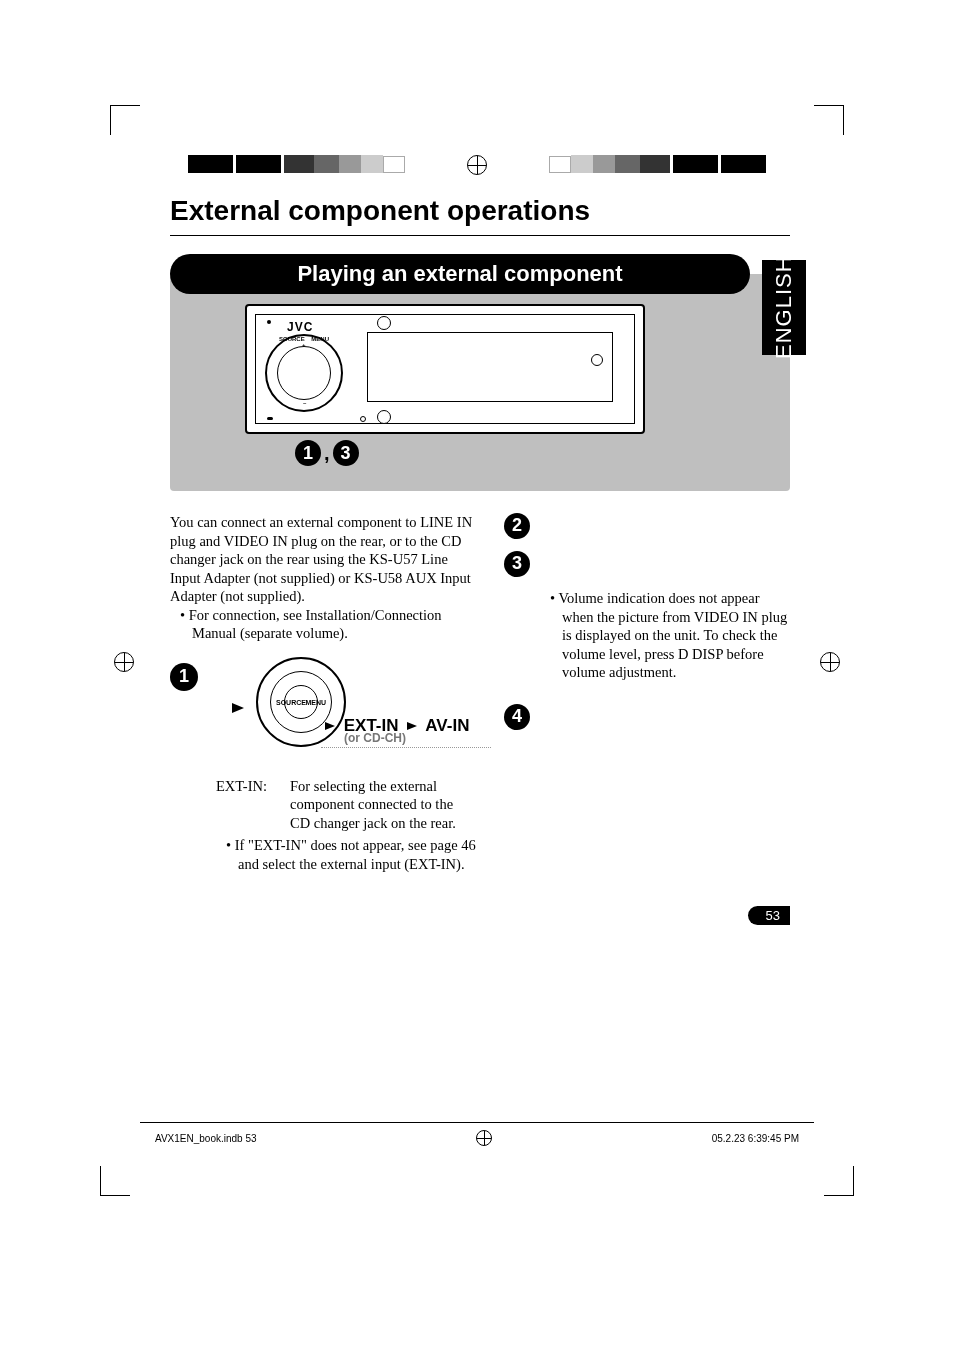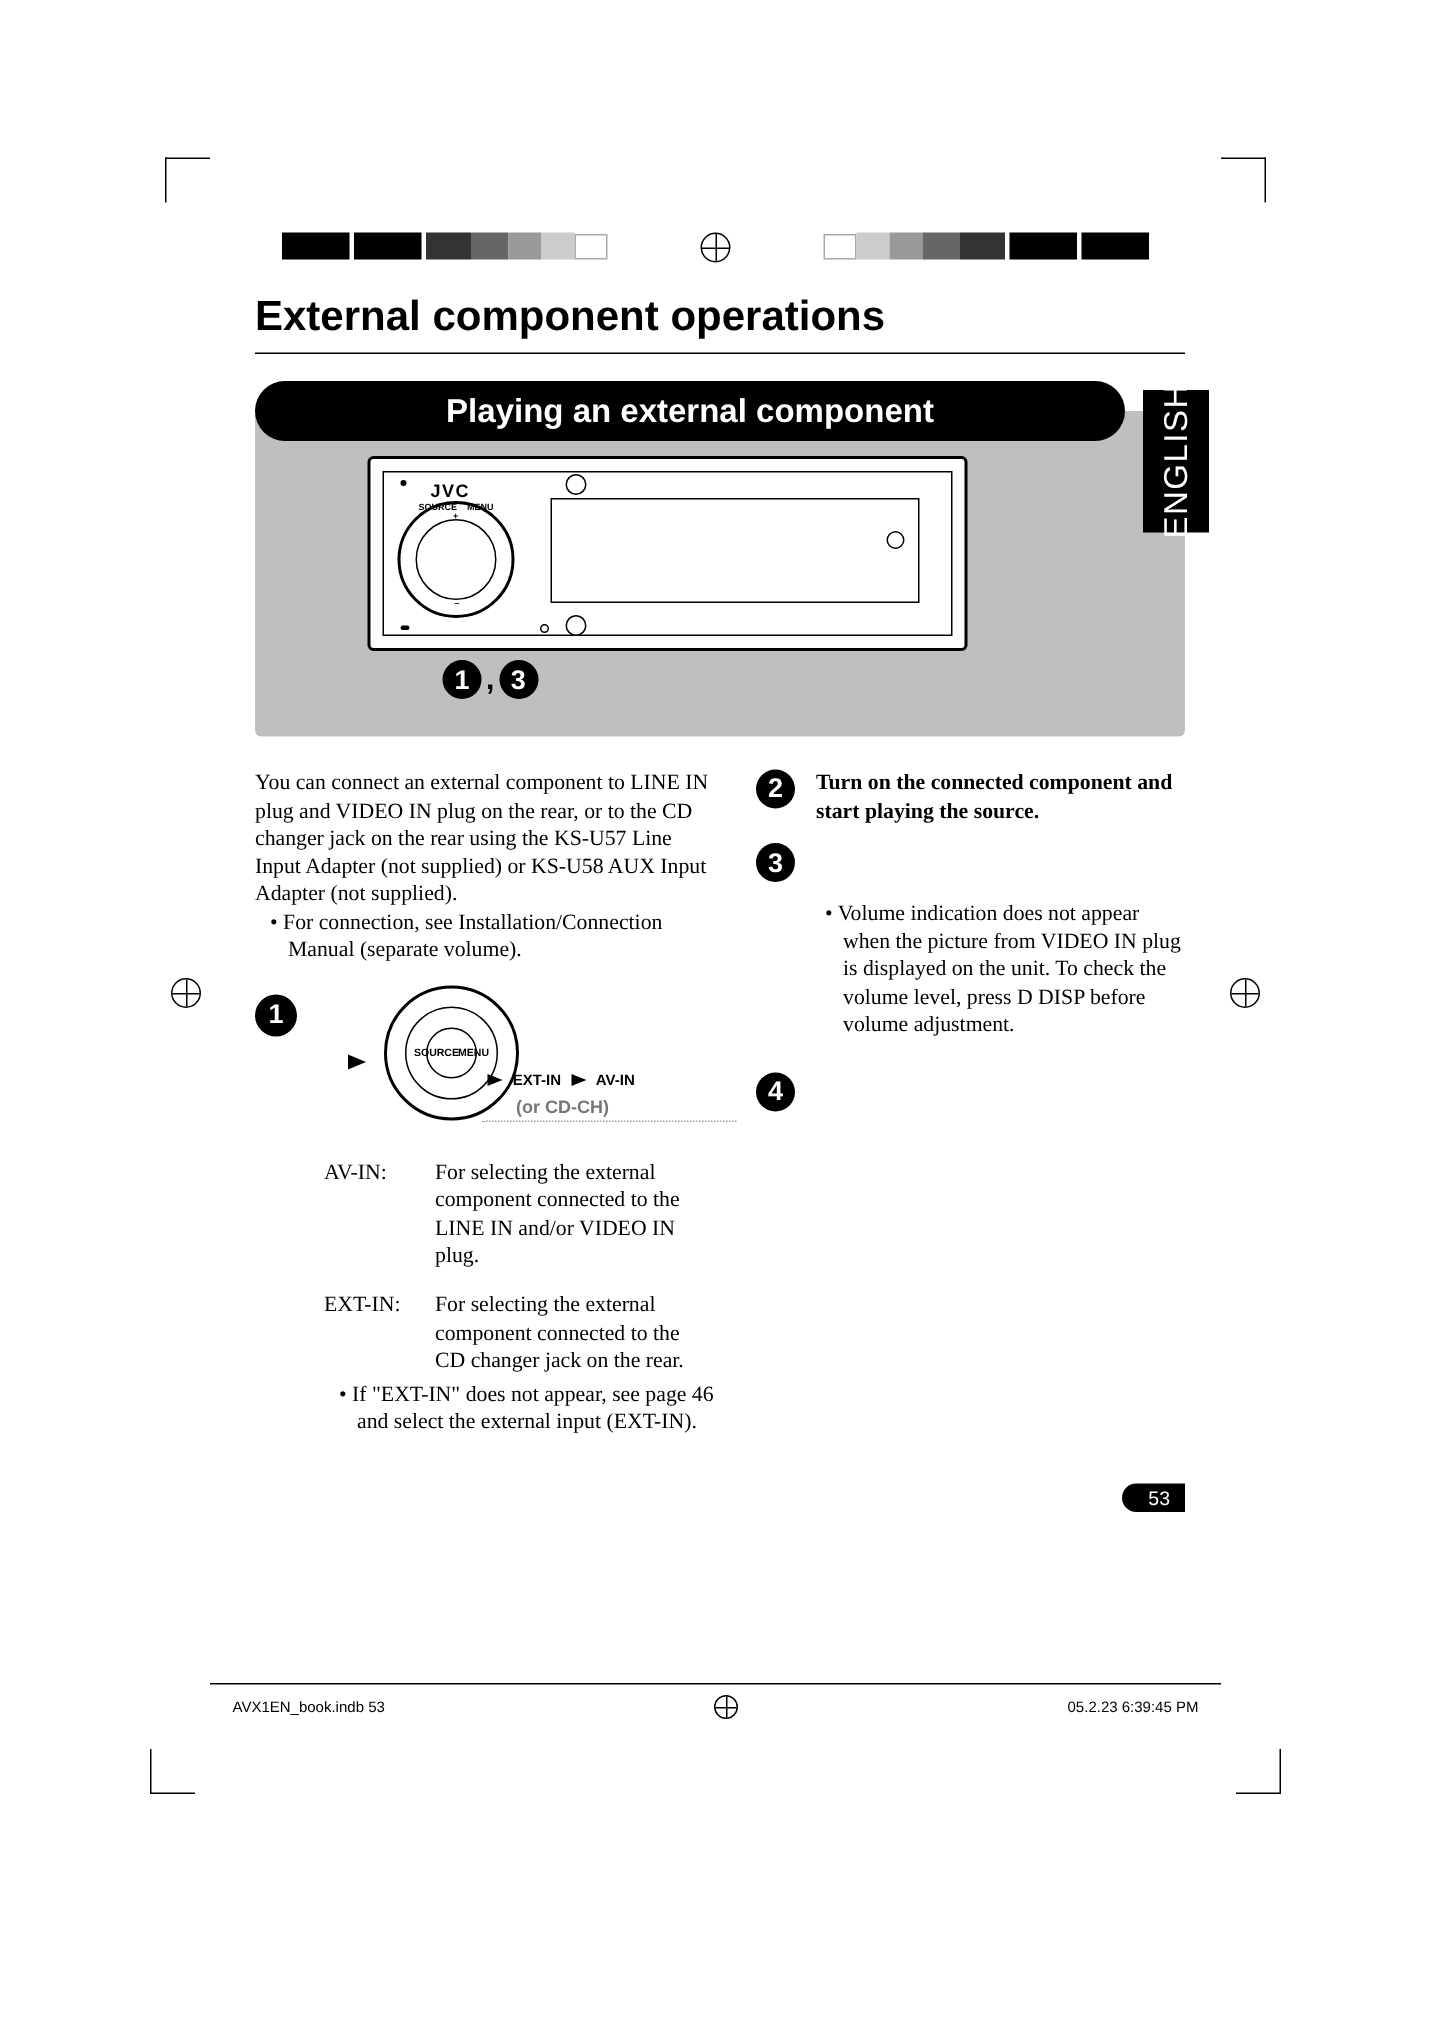--- a/index.html
+++ b/index.html
@@ -137,21 +137,21 @@
   .src-detail {
     margin: 0px 0 10px 40px;
     position:relative;
     width:220px;
     height:100px;
   }
   .src-knob { width:90px; height:90px; border:2px solid #000; border-radius:50%; position:absolute; left:0; top:-6px; background:#fff;}
   .src-knob .ki { position:absolute; inset:12px; border:1px solid #000; border-radius:50%;}
   .src-knob .innermost { position:absolute; inset:26px; border:1px solid #000; border-radius:50%;}
   .src-knob .lab { position:absolute; top:40px; font-size:7px; font-family:Arial; font-weight:bold;}
-  .flow { position:absolute; left:65px; top:52px; font-family: Arial Narrow, Arial; font-size:10px; font-weight:bold; white-space:nowrap;}
+  .flow { position:absolute; left:65px; top:52px; font-family: Arial Narrow, Arial; font-size:17px; font-weight:bold; white-space:nowrap;}
   .flow-sub { position:absolute; left:88px; top:68px; font-family: Arial Narrow, Arial; font-size:12px; font-weight:bold; color:#777;}
   .flow-arrow { display:inline-block; width:0;height:0; border-top:4px solid transparent; border-bottom:4px solid transparent; border-left:10px solid #000; margin:0 4px; vertical-align:middle;}
   .src-arrow-in { position:absolute; left:-24px; top:40px;}
   .underline-dots { position:absolute; left:65px; top:84px; width:170px; border-bottom:1px dotted #999;}
 
   .dl { display:flex; gap:6px; margin-top:6px;}
   .dl .dt { width:68px; flex-shrink:0;}
 
   .pagenum { position:absolute; right:0; bottom:-50px; }
   .pagenum-badge { background:#000; color:#fff; font-family:Arial; font-size:13px; padding:2px 10px 2px 18px; border-radius: 10px 0 0 10px;}
@@ -254,38 +254,33 @@
             <div class="flow">
               <span class="flow-arrow"></span>
               <span>EXT-IN</span>
               <span class="flow-arrow"></span>
               <span>AV-IN</span>
             </div>
             <div class="flow-sub">(or CD-CH)</div>
             <div class="underline-dots"></div>
           </div>
 
-          <div class="dl">
-            <div class="dt">AV-IN:</div>
-            <div>For selecting the external component connected to the LINE IN and/or VIDEO IN plug.</div>
-          </div>
 
           <div class="dl" style="margin-top:14px">
             <div class="dt">EXT-IN:</div>
             <div>For selecting the external component connected to the CD changer jack on the rear.</div>
           </div>
           <p class="bullet" style="margin-top:4px">If "EXT-IN" does not appear, see page 46 and select the external input (EXT-IN).</p>
         </div>
       </div>
     </div>
 
     <div class="col">
       <div class="step-row">
         <span class="step-badge">2</span>
-        <div class="txt">Turn on the connected component and start playing the source.</div>
       </div>
 
       <div class="step-row">
         <span class="step-badge">3</span>
       </div>
 
       <p class="bullet" style="margin-left:46px; font-weight:normal; margin-top:8px;">Volume indication does not appear when the picture from VIDEO IN plug is displayed on the unit. To check the volume level, press D DISP before volume adjustment.</p>
 
       <div class="step-row" style="margin-top:22px">
         <span class="step-badge">4</span>

